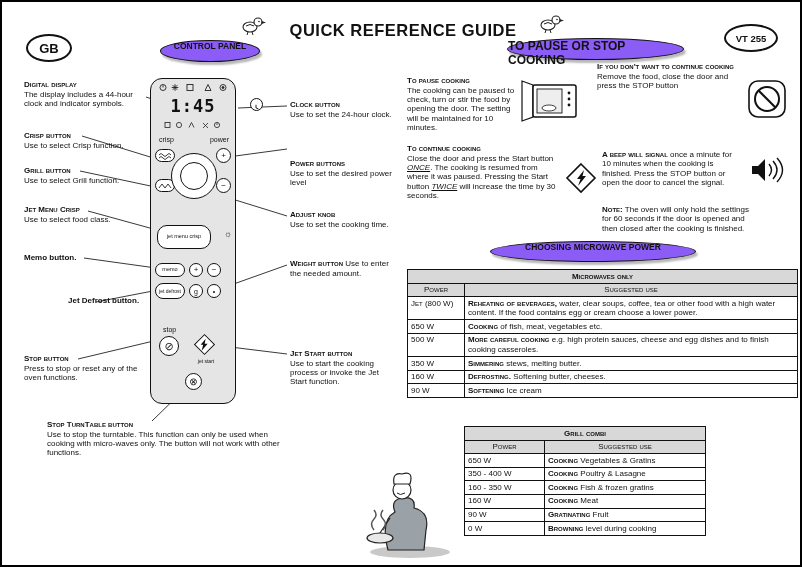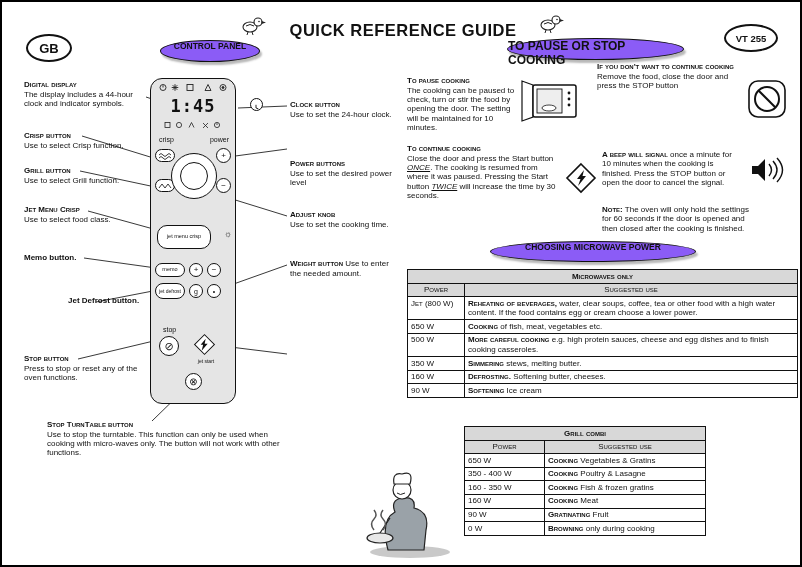--- a/index.html
+++ b/index.html
@@ -229,20 +229,24 @@
     <div class="cb">Use to set the desired power level</div>
   </div>
   <div class="callout" style="left:288px;top:208px;width:105px;">
     <div class="ch">Adjust knob</div>
     <div class="cb">Use to set the cooking time.</div>
   </div>
   <div class="callout" style="left:288px;top:257px;width:105px;">
     <span class="ch">Weight button</span>
     <span class="cb">Use to enter the needed amount.</span>
   </div>
+  <div class="callout" style="left:288px;top:347px;width:108px;">
+    <div class="ch">Jet Start button</div>
+    <div class="cb">Use to start the cooking process or invoke the Jet Start function.</div>
+  </div>
 
   <div class="callout" style="left:405px;top:74px;width:112px;">
     <div class="ch">To pause cooking</div>
     <div class="cb">The cooking can be paused to check, turn or stir the food by opening the door. The setting will be maintained for 10 minutes.</div>
   </div>
   <svg class="abs" style="left:517px;top:78px;" width="60" height="42" viewBox="0 0 60 42">
     <polygon points="14,5 3,1 3,41 14,37" fill="#fff" stroke="#111" stroke-width="1.2"></polygon>
     <rect x="14" y="5" width="43" height="32" rx="2" fill="#fff" stroke="#111" stroke-width="1.5"></rect>
     <rect x="18" y="9" width="25" height="24" fill="#eee" stroke="#111" stroke-width="0.9"></rect>
     <ellipse cx="30" cy="28" rx="7" ry="3" fill="#fff" stroke="#111" stroke-width="0.8"></ellipse>
@@ -350,21 +354,21 @@
     <tr>
       <td class="t-pow">160 W</td>
       <td><span class="lead">Cooking</span><span> Meat</span></td>
     </tr>
     <tr>
       <td class="t-pow">90 W</td>
       <td><span class="lead">Gratinating</span><span> Fruit</span></td>
     </tr>
     <tr>
       <td class="t-pow">0 W</td>
-      <td><span class="lead">Browning</span><span> only during cooking</span></td>
+      <td><span class="lead">Browning</span><span> level during cooking</span></td>
     </tr>
   </tbody>
     </table>
 
   <svg class="abs" style="left:348px;top:458px;" width="110" height="100" viewBox="0 0 110 100">
     <ellipse cx="60" cy="92" rx="40" ry="6" fill="#c9c9c9"></ellipse>
     <path d="M38,90 Q30,60 45,52 Q40,40 52,38 Q66,36 64,48 Q80,52 76,70 L74,90 Z" fill="#9aa2a8" stroke="#222" stroke-width="1.2"></path>
     <circle cx="52" cy="30" r="9" fill="#fff" stroke="#222" stroke-width="1.2"></circle>
     <path d="M44,24 Q42,12 52,14 Q64,10 60,24 Z" fill="#fff" stroke="#222" stroke-width="1.2"></path>
     <path d="M47,33 q3,3 8,0" stroke="#222" fill="none" stroke-width="1"></path>

